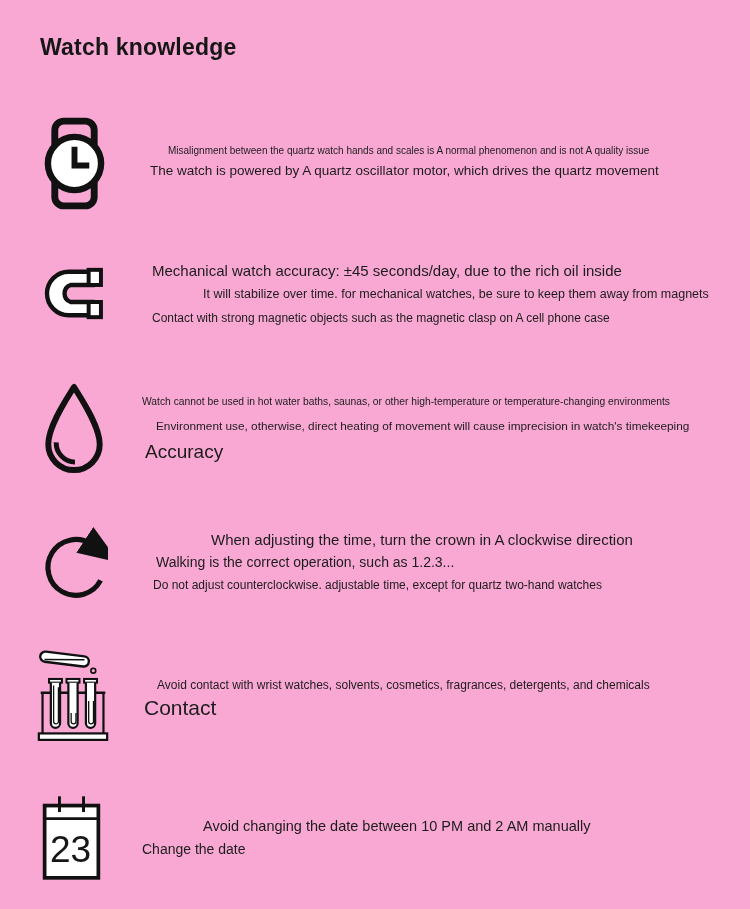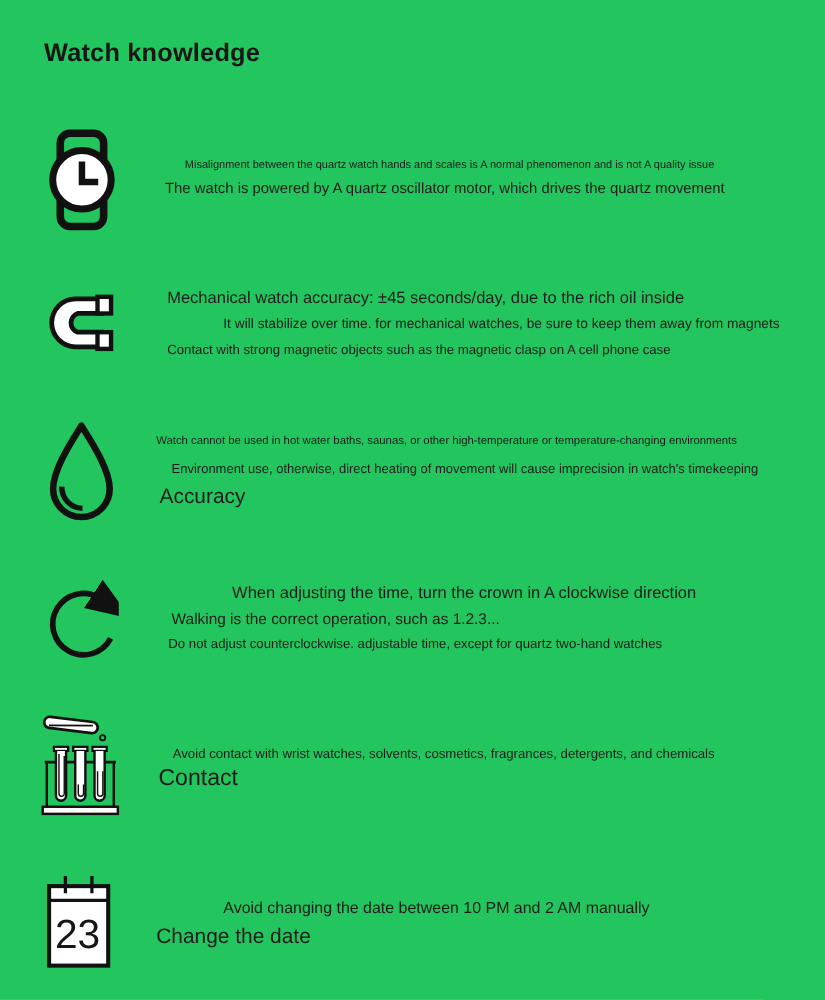--- a/index.html
+++ b/index.html
@@ -1,19 +1,19 @@
 <!DOCTYPE html>
 <html><head>
 <meta charset="utf-8">
 <style>
   html,body{margin:0;padding:0;background:#ffffff;}
   #canvas{
     position:relative;
     width:750px;height:909px;
-    background:#22c55e;
+    background:#f9a8d4;
     overflow:hidden;
     font-family:"Liberation Sans", sans-serif;
   }
   .ttl{
     position:absolute;left:40px;top:34px;
     font-size:23px;font-weight:bold;color:#161616;
     white-space:nowrap;letter-spacing:0.2px;
   }
   .icon{position:absolute;}
   .line{
@@ -39,21 +39,21 @@
   .s4l1{left:190px;top:531px;font-size:15px;margin-left:21px;}
   .s4l2{left:156px;top:554px;font-size:14px;}
   .s4l3{left:153px;top:579px;font-size:12px;}
   
   .ic-tubes{left:37px;top:648px;width:72px;height:97px;}
   .s5l1{left:157px;top:679px;font-size:12px;}
   .s5h {left:144px;top:696px;font-size:21px;}
   
   .ic-cal{left:40px;top:793px;width:63px;height:90px;}
   .s6l1{left:203px;top:818px;font-size:14.5px;}
-  .s6l2{left:142px;top:841px;font-size:19px;}
+  .s6l2{left:142px;top:841px;font-size:14px;}
 </style>
 </head>
 <body>
 
 <div id="canvas">
 
   <div class="ttl">Watch knowledge</div>
 
   <section>
     <svg class="icon ic-watch" viewBox="0 0 66 94">

